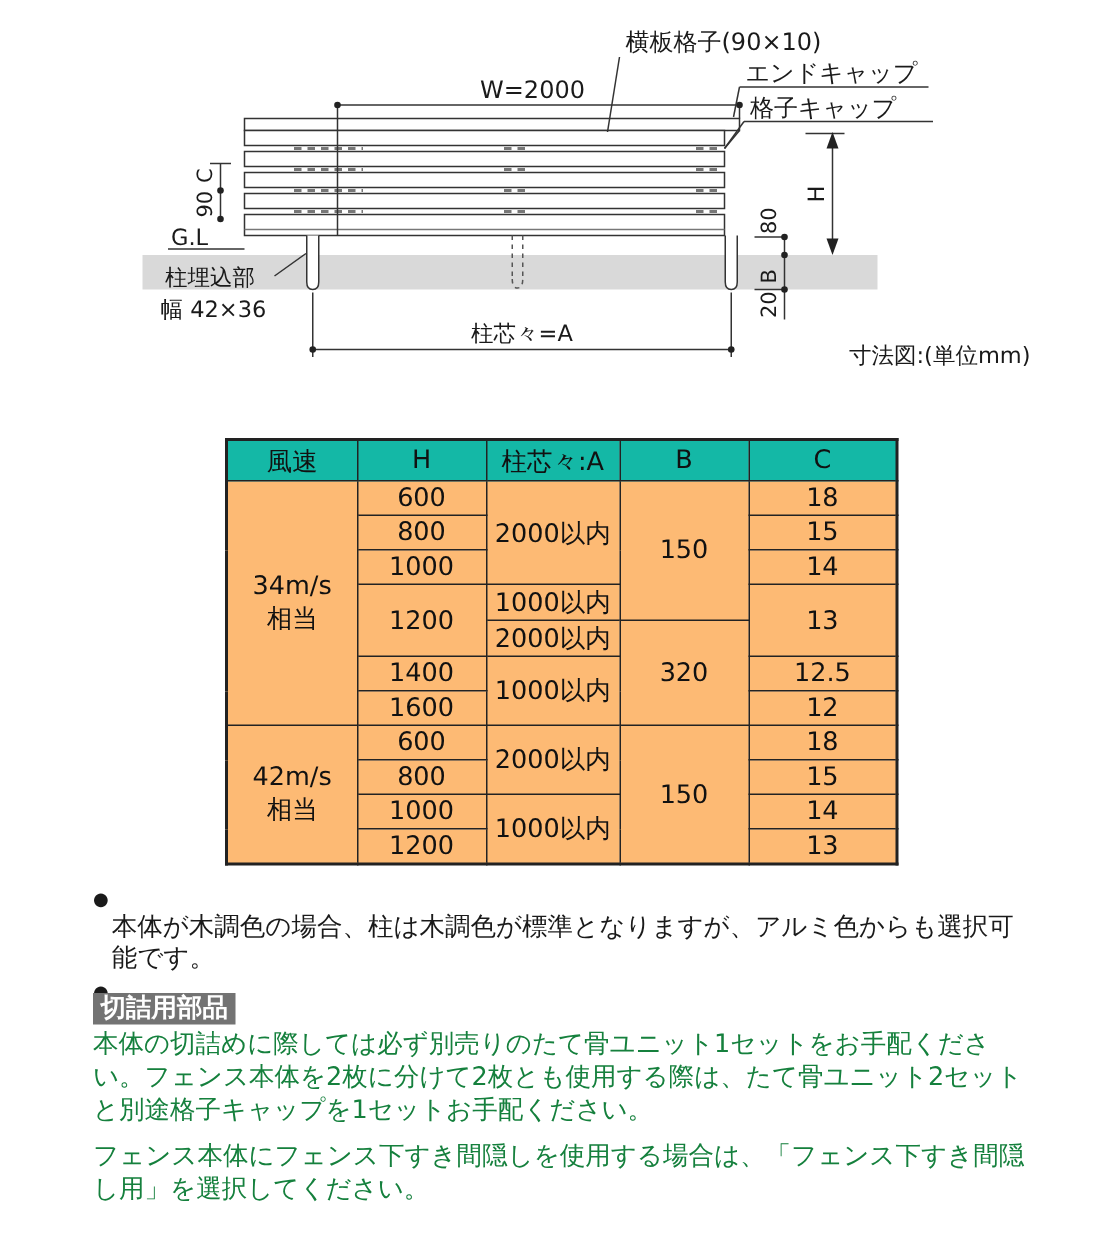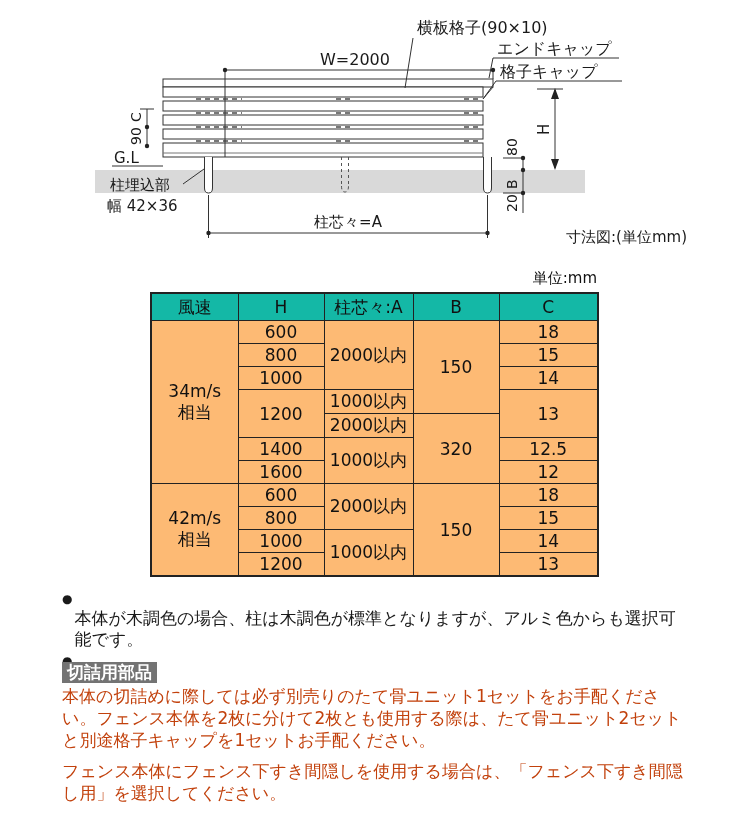--- a/index.html
+++ b/index.html
@@ -20,21 +20,21 @@
 
   .notes{position:absolute;top:588px;left:62px;width:626px;}
   .note-item{display:flex;align-items:flex-start;margin-bottom:0px;}
   .note-bullet{font-size:12px;line-height:21px;padding-top:1px;margin-right:2px;flex:0 0 auto;}
   .note-text{font-size:17px;line-height:21px;margin-top:20px;}
 
   .sections{position:absolute;top:662px;left:62px;width:628px;}
   .section{margin-bottom:9px;}
   .sec-title{display:inline-block;background:#737373;color:#fff;font-size:17px;
              font-weight:bold;line-height:21px;padding:0 5px;margin-bottom:2px;}
-  .sec-body{font-size:17px;line-height:22px;color:#c2410c;}
+  .sec-body{font-size:17px;line-height:22px;color:#15803d;}
 </style>
 </head>
 <body>
 
 <div class="page">
 
   
   <svg width="740" height="258" viewBox="0 0 740 258">
 
     <rect x="95" y="170" width="490" height="23" fill="#d9d9d9"></rect>
@@ -135,21 +135,20 @@
       <line x1="555" y1="90" x2="555" y2="168"></line>
     </g>
     <polygon points="555,88 551,99 559,99" fill="#222"></polygon>
     <polygon points="555,170 551,159 559,159" fill="#222"></polygon>
     <text transform="translate(549,135) rotate(-90)" font-size="15">H</text>
 
     <text x="687" y="242" text-anchor="end" font-size="15">寸法図:(単位mm)</text>
   </svg>
 
   
-  <div class="unit-note">単位:mm</div>
 
   
   <table class="spec">
     <colgroup>
       <col class="c-wind">
         <col class="c-h">
         <col class="c-a">
         <col class="c-b">
         <col class="c-c">
     </colgroup>

